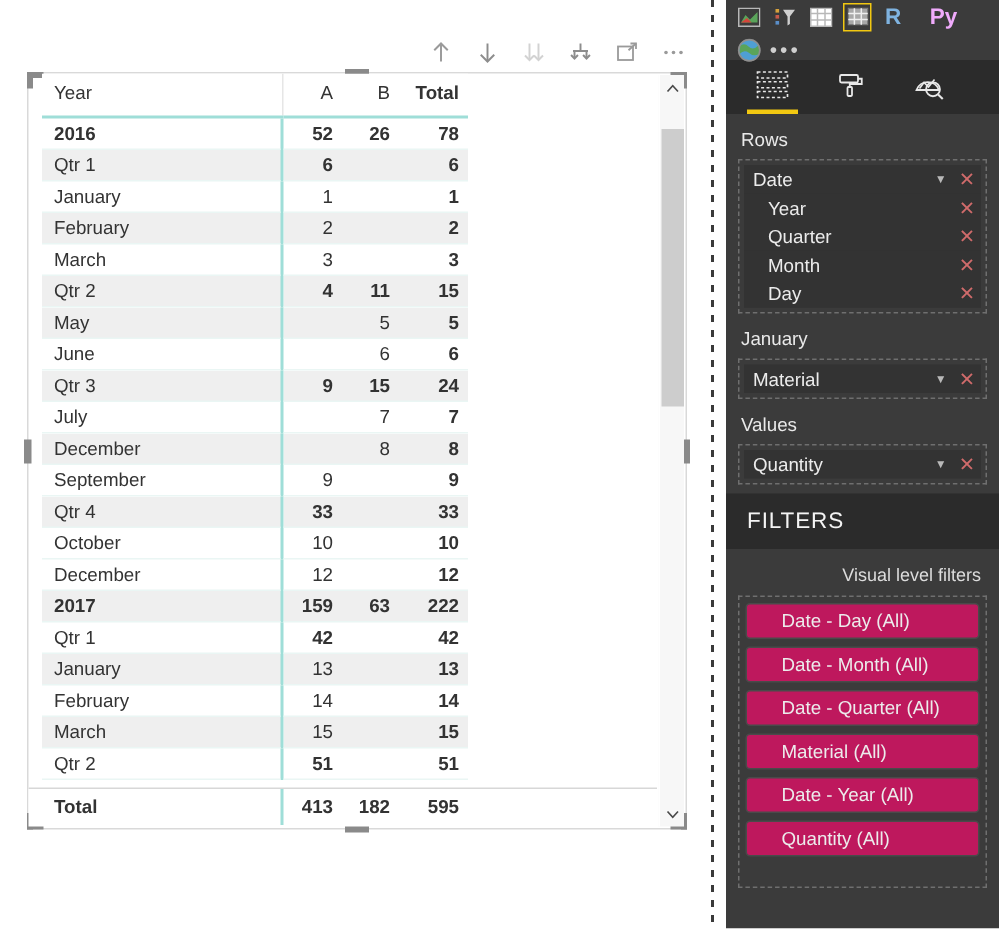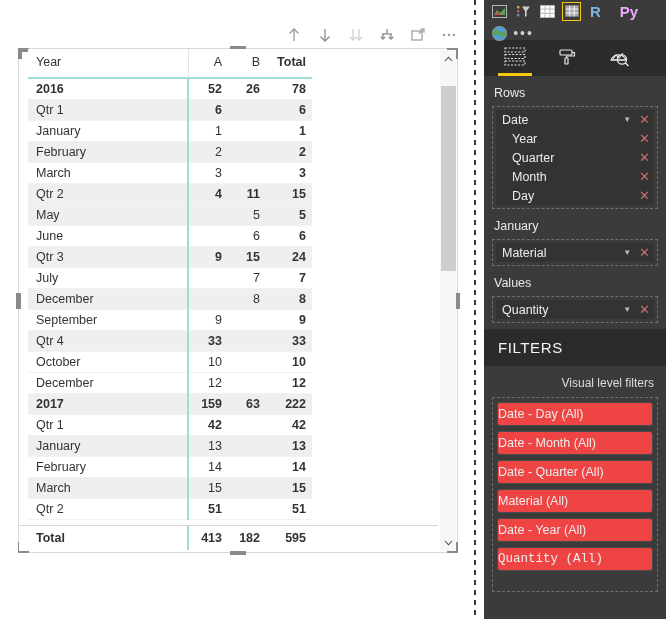--- a/index.html
+++ b/index.html
@@ -216,26 +216,26 @@
   }
   #filters-header .ttl {
     font-size: 15px; letter-spacing: 0.6px; color: #f4f4f4;
   }
   #filters-body { background: #3b3b3b; padding: 0 8px 8px 8px; text-align: right; }
   .filters-sub {
     font-size: 12px; color: #dcdcdc; padding: 10px 4px 7px 4px;
   }
   .filter-box { border: 1px dashed #6f6f6f; padding: 4px; }
   .filter-card {
-    background: #ef4444; border: 1px solid #4a4a4a;
+    background: #be185d; border: 1px solid #4a4a4a;
     border-radius: 3px; height: 24px;
-    display: flex; align-items: center; padding: 0 0;
+    display: flex; align-items: center; padding: 0 23px;
     margin-bottom: 5px; font-size: 12.5px; color: #ececec;
   }
-  .filter-card:last-child { margin-bottom: 16px; font-family: Liberation Mono, monospace; }
+  .filter-card:last-child { margin-bottom: 16px; }
 </style>
 </head>
 <body>
 
 <div id="root">
 
   <div id="canvas">
 
     <div id="visual-toolbar">
       <span class="tb-ico" title="Drill Up">

